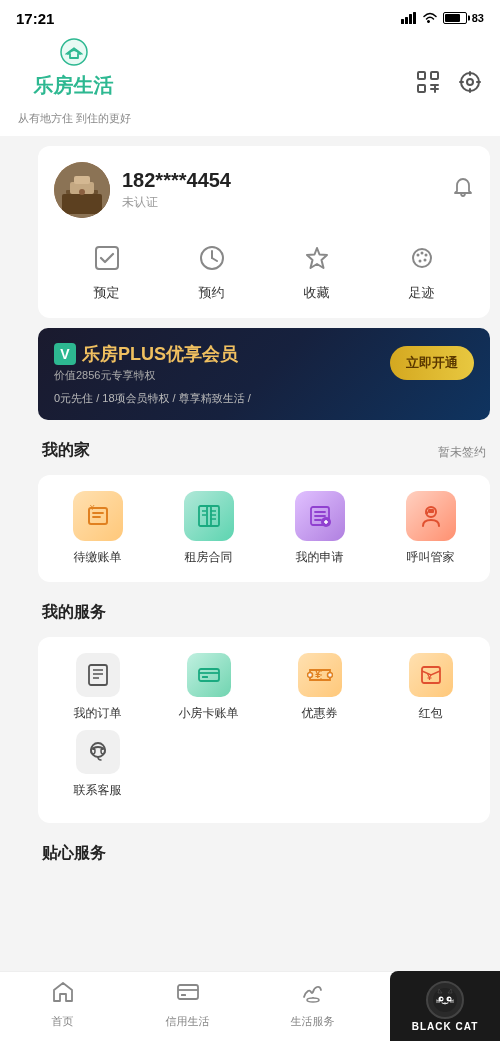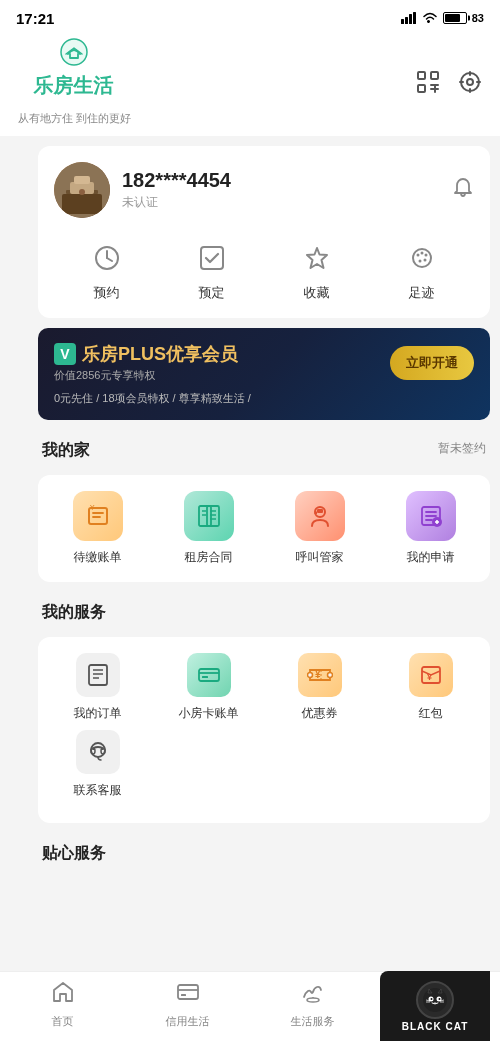--- a/index.html
+++ b/index.html
@@ -262,21 +262,21 @@
     }
 
     
     .section {
       background: #f4f4f4;
       margin-bottom: 6px;
     }
     .section-header {
       display: flex;
       justify-content: space-between;
-      align-items: flex-start;
+      align-items: flex-end;
       padding: 10px 4px 8px;
     }
     .section-title {
       font-size: 16px;
       font-weight: 700;
       color: #222;
     }
     .section-link {
       font-size: 12px;
       color: #888;
@@ -398,21 +398,21 @@
 
     
     .black-cat-watermark {
       position: fixed;
       bottom: 0;
       right: 0;
       width: 120px;
       height: 80px;
       display: flex;
       align-items: flex-end;
-      justify-content: flex-start;
+      justify-content: flex-end;
       z-index: 200;
     }
     .black-cat-badge {
       background: #1a1a1a;
       width: 110px;
       height: 70px;
       border-radius: 8px 0 0 0;
       display: flex;
       flex-direction: column;
       align-items: center;
@@ -531,35 +531,35 @@
           <path d="M11 2 C7.5 2 5 5 5 8.5 L5 14 L3 16 L19 16 L17 14 L17 8.5 C17 5 14.5 2 11 2Z" fill="none" stroke="#888" stroke-width="1.8" stroke-linecap="round" stroke-linejoin="round"></path>
           <path d="M9 16 Q9 19 11 19 Q13 19 13 16" fill="none" stroke="#888" stroke-width="1.8" stroke-linecap="round"></path>
         </svg>
       </div>
     </div>
 
     <div class="quick-actions">
       <div class="quick-action-item">
         <div class="quick-action-icon">
           <svg width="28" height="28" viewBox="0 0 28 28">
+            <rect x="3" y="3" width="22" height="22" rx="3" fill="none" stroke="#888" stroke-width="2"></rect>
+            <polyline points="8,14 12,18 20,10" fill="none" stroke="#888" stroke-width="2.2" stroke-linecap="round" stroke-linejoin="round"></polyline>
+          </svg>
+        </div>
+        <span class="quick-action-label">预定</span>
+      </div>
+      <div class="quick-action-item">
+        <div class="quick-action-icon">
+          <svg width="28" height="28" viewBox="0 0 28 28">
             <circle cx="14" cy="14" r="11" fill="none" stroke="#888" stroke-width="2"></circle>
             <line x1="14" y1="7" x2="14" y2="14" stroke="#888" stroke-width="2" stroke-linecap="round"></line>
             <line x1="14" y1="14" x2="19" y2="17" stroke="#888" stroke-width="2" stroke-linecap="round"></line>
           </svg>
         </div>
         <span class="quick-action-label">预约</span>
-      </div>
-      <div class="quick-action-item">
-        <div class="quick-action-icon">
-          <svg width="28" height="28" viewBox="0 0 28 28">
-            <rect x="3" y="3" width="22" height="22" rx="3" fill="none" stroke="#888" stroke-width="2"></rect>
-            <polyline points="8,14 12,18 20,10" fill="none" stroke="#888" stroke-width="2.2" stroke-linecap="round" stroke-linejoin="round"></polyline>
-          </svg>
-        </div>
-        <span class="quick-action-label">预定</span>
       </div>
       <div class="quick-action-item">
         <div class="quick-action-icon">
           <svg width="28" height="28" viewBox="0 0 28 28">
             <path d="M14 4 L16.5 10.5 L24 11 L18.5 16 L20.5 24 L14 20 L7.5 24 L9.5 16 L4 11 L11.5 10.5 Z" fill="none" stroke="#888" stroke-width="2" stroke-linecap="round" stroke-linejoin="round"></path>
           </svg>
         </div>
         <span class="quick-action-label">收藏</span>
       </div>
       <div class="quick-action-item">
@@ -624,44 +624,44 @@
           <line x1="7" y1="13" x2="11" y2="13" stroke="#1aaa80" stroke-width="1.5"></line>
           <line x1="15" y1="9" x2="21" y2="9" stroke="#1aaa80" stroke-width="1.5"></line>
           <line x1="15" y1="13" x2="21" y2="13" stroke="#1aaa80" stroke-width="1.5"></line>
           <line x1="15" y1="17" x2="21" y2="17" stroke="#1aaa80" stroke-width="1.5"></line>
         </svg>
       </div>
       <span class="home-item-label">租房合同</span>
     </div>
 
     <div class="home-item">
-      <div class="home-item-icon icon-red">
-        <svg width="28" height="28" viewBox="0 0 28 28">
-          <circle cx="14" cy="10" r="5" fill="none" stroke="#e05030" stroke-width="2"></circle>
-          <path d="M6 24 Q6 18 14 18 Q22 18 22 24" fill="none" stroke="#e05030" stroke-width="2" stroke-linecap="round"></path>
-          <rect x="11" y="7" width="6" height="4" rx="1" fill="#e05030"></rect>
-          <path d="M11 9 L8 12 L11 12 Z" fill="#e05030"></path>
-        </svg>
-      </div>
-      <span class="home-item-label">呼叫管家</span>
-    </div>
-
-    <div class="home-item">
       <div class="home-item-icon icon-purple">
         <svg width="28" height="28" viewBox="0 0 28 28">
           <rect x="5" y="5" width="18" height="18" rx="2" fill="none" stroke="#9040d0" stroke-width="1.8"></rect>
           <line x1="9" y1="10" x2="19" y2="10" stroke="#9040d0" stroke-width="1.8" stroke-linecap="round"></line>
           <line x1="9" y1="14" x2="19" y2="14" stroke="#9040d0" stroke-width="1.8" stroke-linecap="round"></line>
           <line x1="9" y1="18" x2="15" y2="18" stroke="#9040d0" stroke-width="1.8" stroke-linecap="round"></line>
           <circle cx="20" cy="20" r="5" fill="#9040d0"></circle>
           <line x1="18" y1="20" x2="22" y2="20" stroke="white" stroke-width="1.5"></line>
           <line x1="20" y1="18" x2="20" y2="22" stroke="white" stroke-width="1.5"></line>
         </svg>
       </div>
       <span class="home-item-label">我的申请</span>
+    </div>
+
+    <div class="home-item">
+      <div class="home-item-icon icon-red">
+        <svg width="28" height="28" viewBox="0 0 28 28">
+          <circle cx="14" cy="10" r="5" fill="none" stroke="#e05030" stroke-width="2"></circle>
+          <path d="M6 24 Q6 18 14 18 Q22 18 22 24" fill="none" stroke="#e05030" stroke-width="2" stroke-linecap="round"></path>
+          <rect x="11" y="7" width="6" height="4" rx="1" fill="#e05030"></rect>
+          <path d="M11 9 L8 12 L11 12 Z" fill="#e05030"></path>
+        </svg>
+      </div>
+      <span class="home-item-label">呼叫管家</span>
     </div>
   </div>
 
   <div class="section">
     <div class="section-header">
       <span class="section-title">我的服务</span>
     </div>
   </div>
 
   <div class="services-grid">

